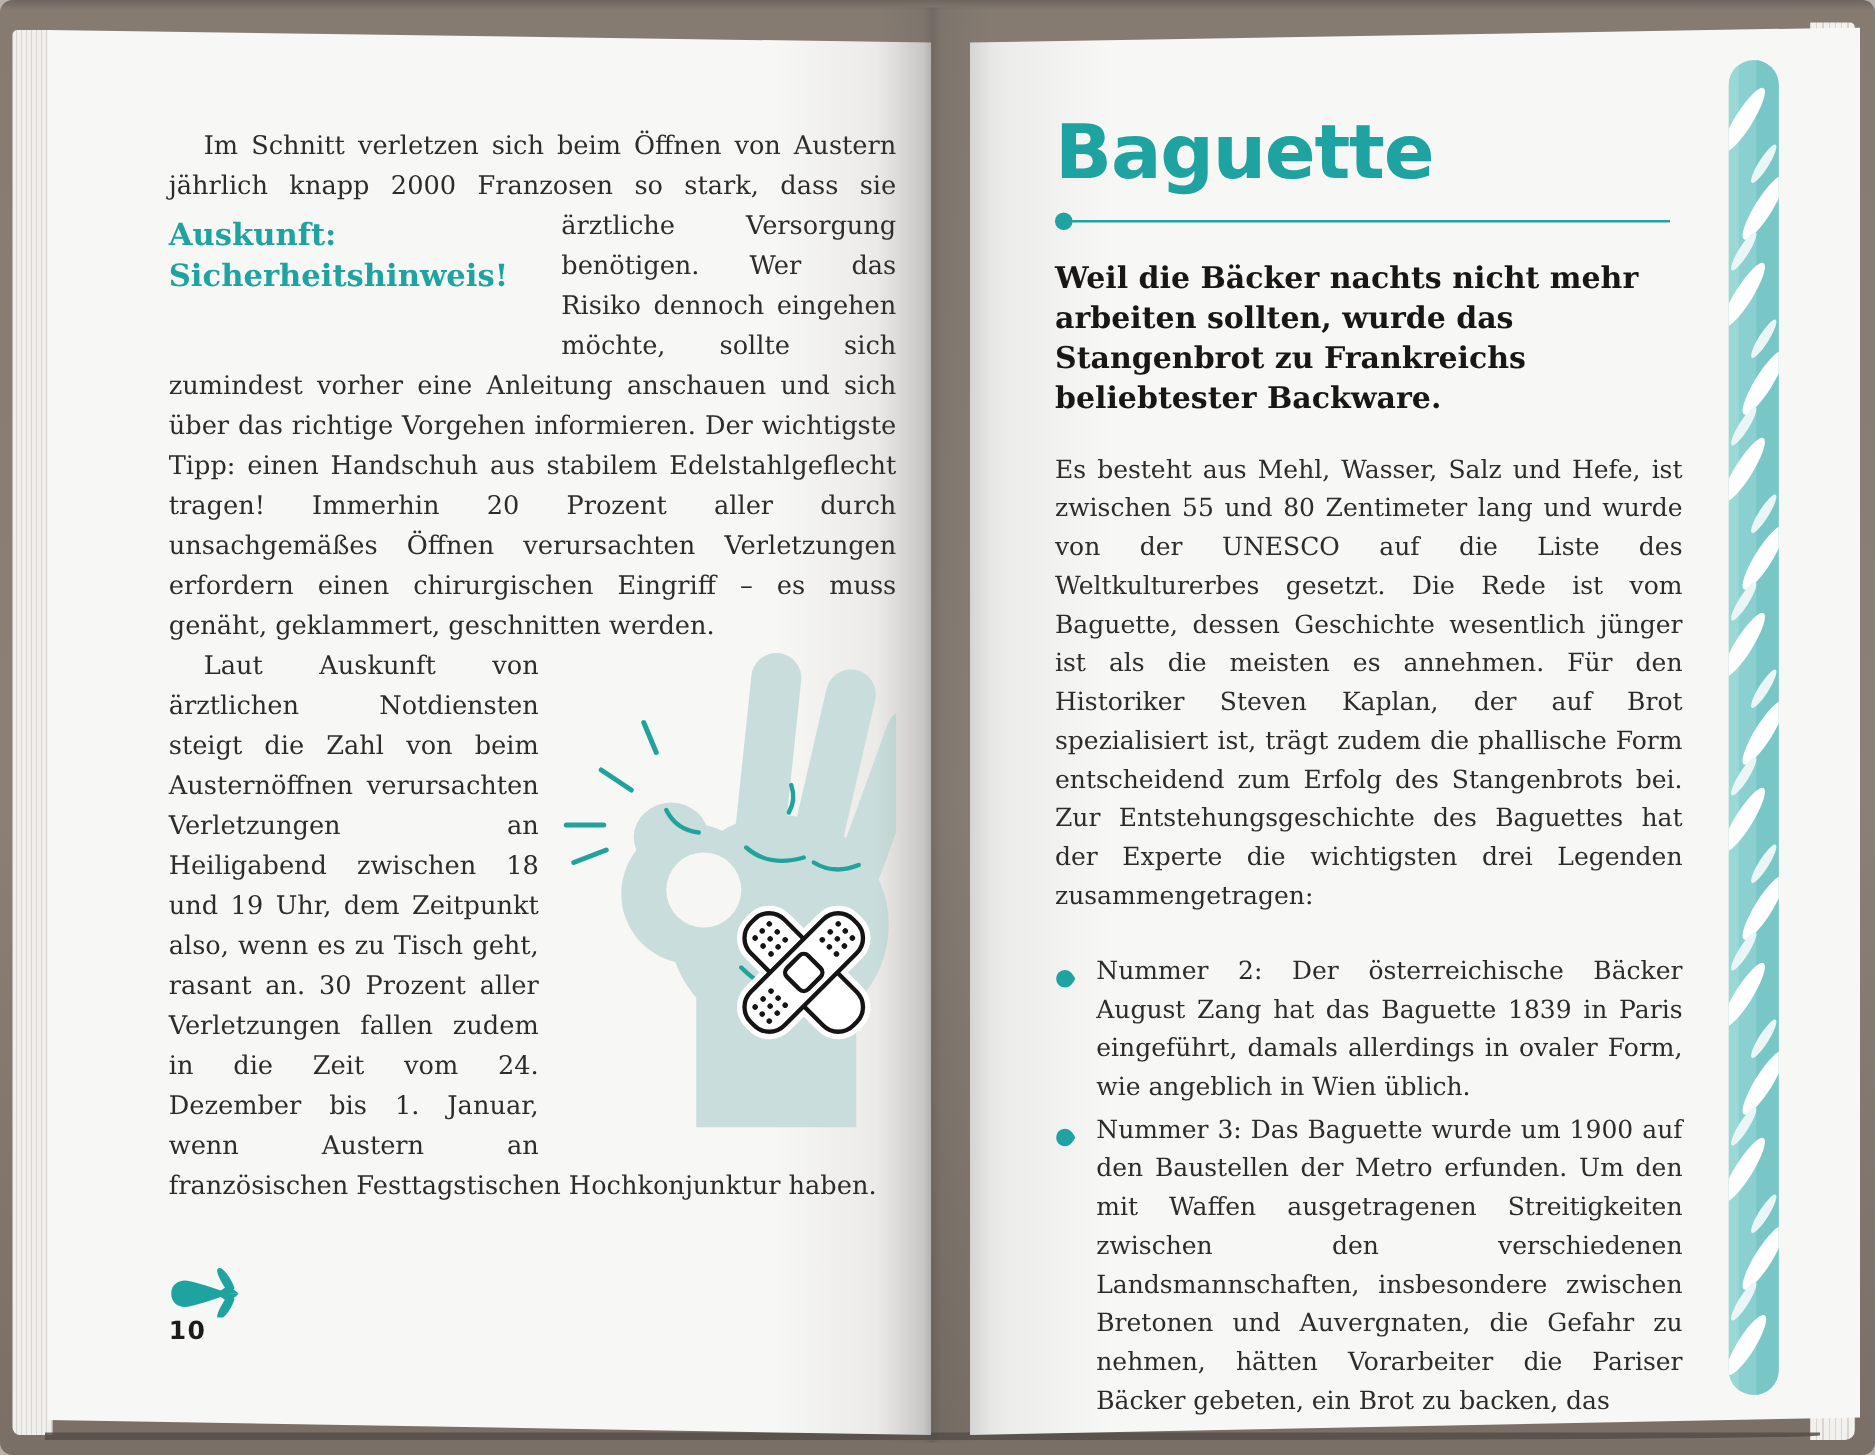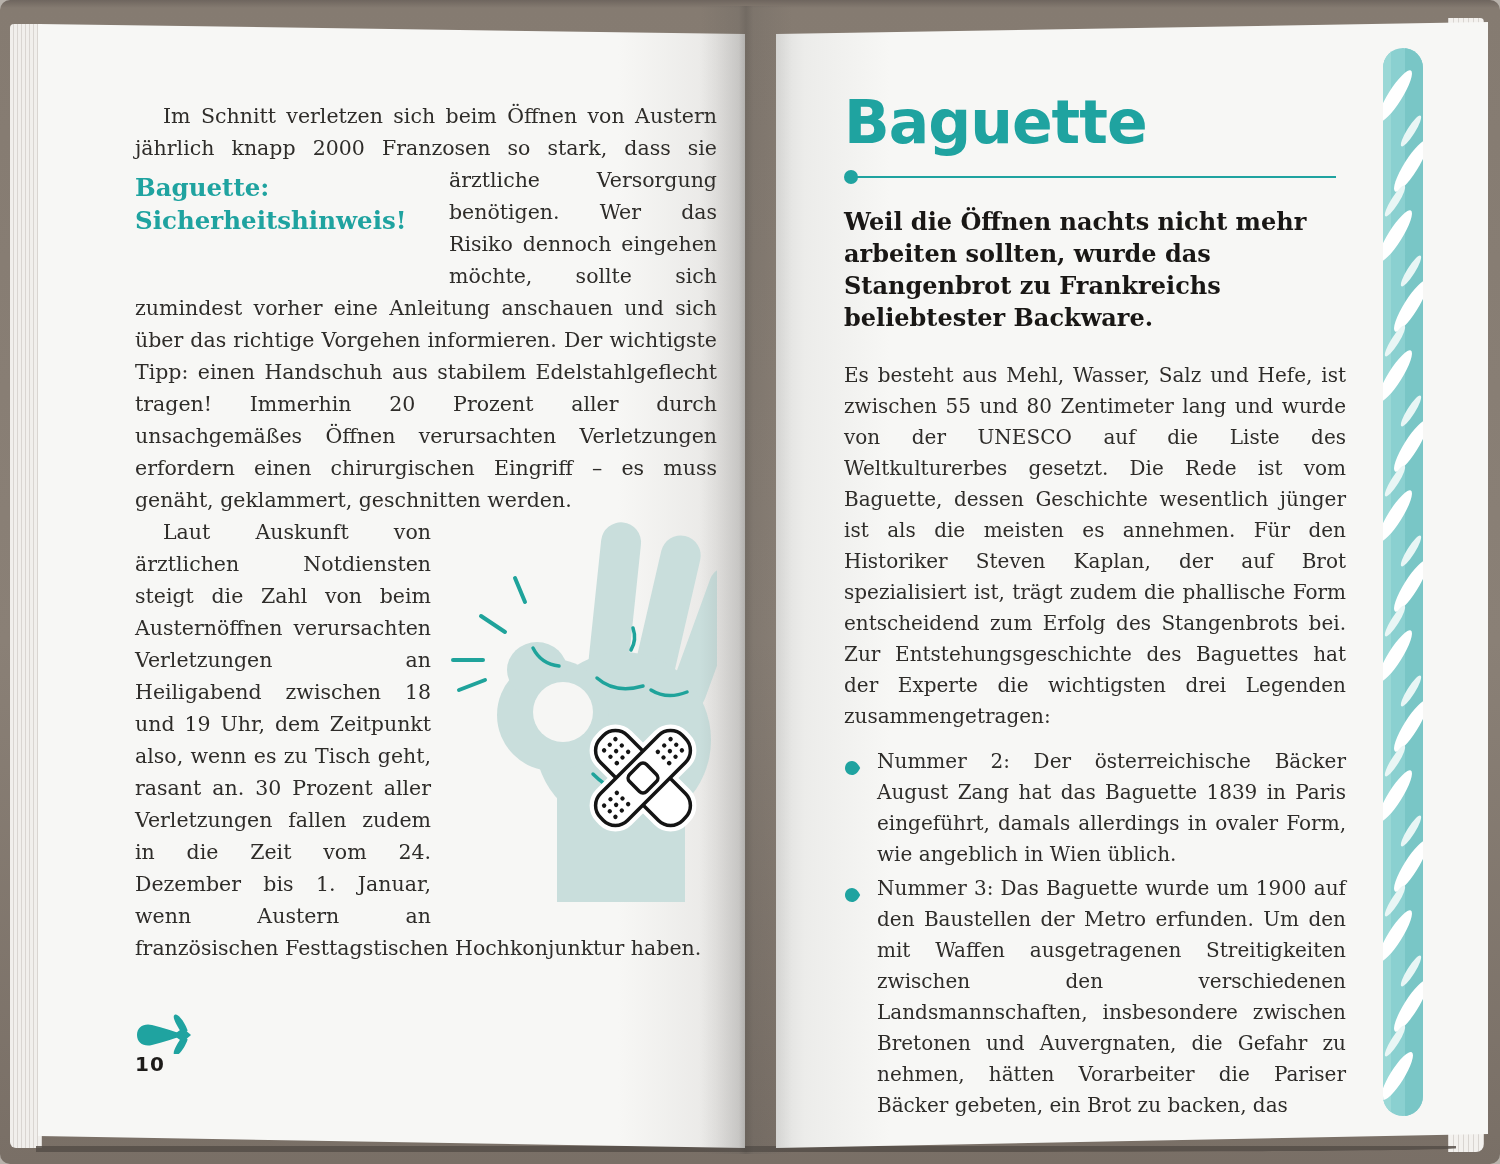--- a/index.html
+++ b/index.html
@@ -56,41 +56,41 @@
     font-family:"DejaVu Sans","Liberation Sans",sans-serif;font-weight:bold;font-size:20px;letter-spacing:1px;}
 
   
   .rp-content{position:absolute;left:68px;top:84px;width:502px;color:var(--ink);}
   .chapter-title{color:var(--accent);font-family:"DejaVu Sans","Liberation Sans",sans-serif;
     font-weight:bold;font-size:60px;line-height:64px;letter-spacing:-1px;margin-bottom:16px;}
   .title-rule{position:relative;height:14px;margin-bottom:22px;}
   .title-rule .line{position:absolute;left:5px;right:10px;top:6px;height:2px;background:var(--accent);}
   .title-rule .dot{position:absolute;left:0;top:0;width:14px;height:14px;border-radius:50%;background:var(--accent);}
   .chapter-intro{font-weight:bold;color:#191715;font-size:24px;line-height:32px;width:480px;margin-bottom:26px;}
-  .chapter-body{font-size:20px;line-height:31px;text-align:justify;margin-bottom:14px;}
+  .chapter-body{font-size:20px;line-height:31px;text-align:justify;margin-bottom:29px;}
   .legend-list{list-style:none;}
   .legend-item{position:relative;padding-left:33px;text-align:justify;
     font-size:20px;line-height:31px;margin-bottom:3px;}
   .legend-item .bullet{position:absolute;left:0;top:8px;}
   .baguette-illustration{position:absolute;left:605px;top:40px;}
 </style>
 </head>
 <body>
 
 <div class="stage">
   <div class="cover"></div>
   <div class="edge-left"></div>
   <div class="edge-right"></div>
   <div class="bottom-page-edge"></div>
 
   <div class="page page-left">
     <div class="lp-content">
       <p><span>Im Schnitt verletzen sich beim Öffnen von Austern jährlich knapp 2000 Franzosen so stark, dass sie ärztliche</span>
         <span class="warning-float">
-          <span class="warning-heading">Baguette:</span><br>
+          <span class="warning-heading">Auskunft:</span><br>
           <span class="warning-heading">Sicherheitshinweis!</span>
         </span>
         <span>Versorgung benötigen. Wer das Risiko dennoch eingehen möchte, sollte sich zumindest vorher eine Anleitung anschauen und sich über das richtige Vorgehen informieren. Der wichtigste Tipp: einen Handschuh aus stabilem Edelstahlgeflecht tragen! Immerhin 20 Prozent aller durch unsachgemäßes Öffnen verursachten Verletzungen erfordern einen chirurgischen Eingriff – es muss genäht, geklammert, geschnitten werden.</span></p>
 
       <p><span class="hand-float">
           
           <svg width="272" height="382" viewBox="0 0 272 382">
             <g fill="#c9dedc">
               <rect x="150" y="2" width="40" height="170" rx="20" transform="rotate(6 170 80)"></rect>
               <rect x="202" y="14" width="40" height="168" rx="20" transform="rotate(13 222 95)"></rect>
@@ -183,21 +183,21 @@
     <div class="page-number">10</div>
   </div>
 
   <div class="page page-right">
     <div class="rp-content">
       <div class="chapter-title">Baguette</div>
       <div class="title-rule">
         <span class="dot"></span>
         <span class="line"></span>
       </div>
-      <div class="chapter-intro">Weil die Öffnen nachts nicht mehr arbeiten sollten, wurde das Stangenbrot zu Frankreichs beliebtester Backware.</div>
+      <div class="chapter-intro">Weil die Bäcker nachts nicht mehr arbeiten sollten, wurde das Stangenbrot zu Frankreichs beliebtester Backware.</div>
       <p class="chapter-body">Es besteht aus Mehl, Wasser, Salz und Hefe, ist zwischen 55 und 80 Zentimeter lang und wurde von der UNESCO auf die Liste des Weltkulturerbes gesetzt. Die Rede ist vom Baguette, dessen Geschichte wesentlich jünger ist als die meisten es annehmen. Für den Historiker Steven Kaplan, der auf Brot spezialisiert ist, trägt zudem die phallische Form entscheidend zum Erfolg des Stangenbrots bei. Zur Entstehungsgeschichte des Baguettes hat der Experte die wichtigsten drei Legenden zusammengetragen:</p>
       <ul class="legend-list">
         <li class="legend-item">
           <span class="bullet">
             <svg width="17" height="16" viewBox="0 0 17 16">
                 <path fill="#1fa3a0" d="M1,8 C1,4 4,1 8,1 C11.2,1 14,3.6 16.2,8 C14,12.4 11.2,15 8,15 C4,15 1,12 1,8 Z"></path>
               </svg>
           </span>
           <span>Nummer 2: Der österreichische Bäcker August Zang hat das Baguette 1839 in Paris eingeführt, damals allerdings in ovaler Form, wie angeblich in Wien üblich.</span>
         </li>

